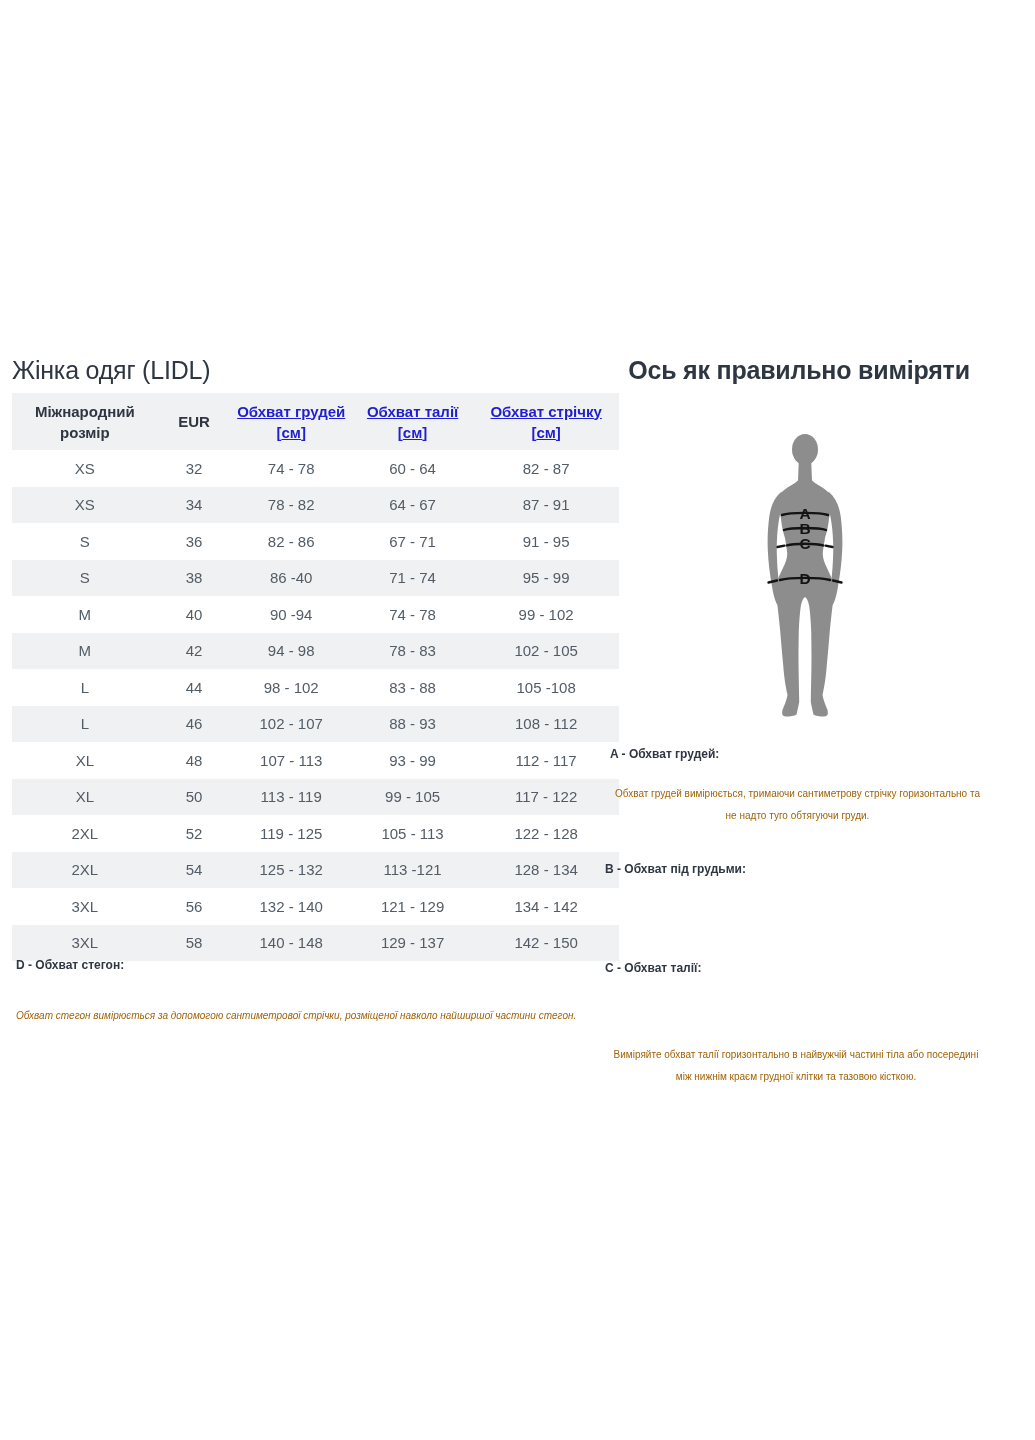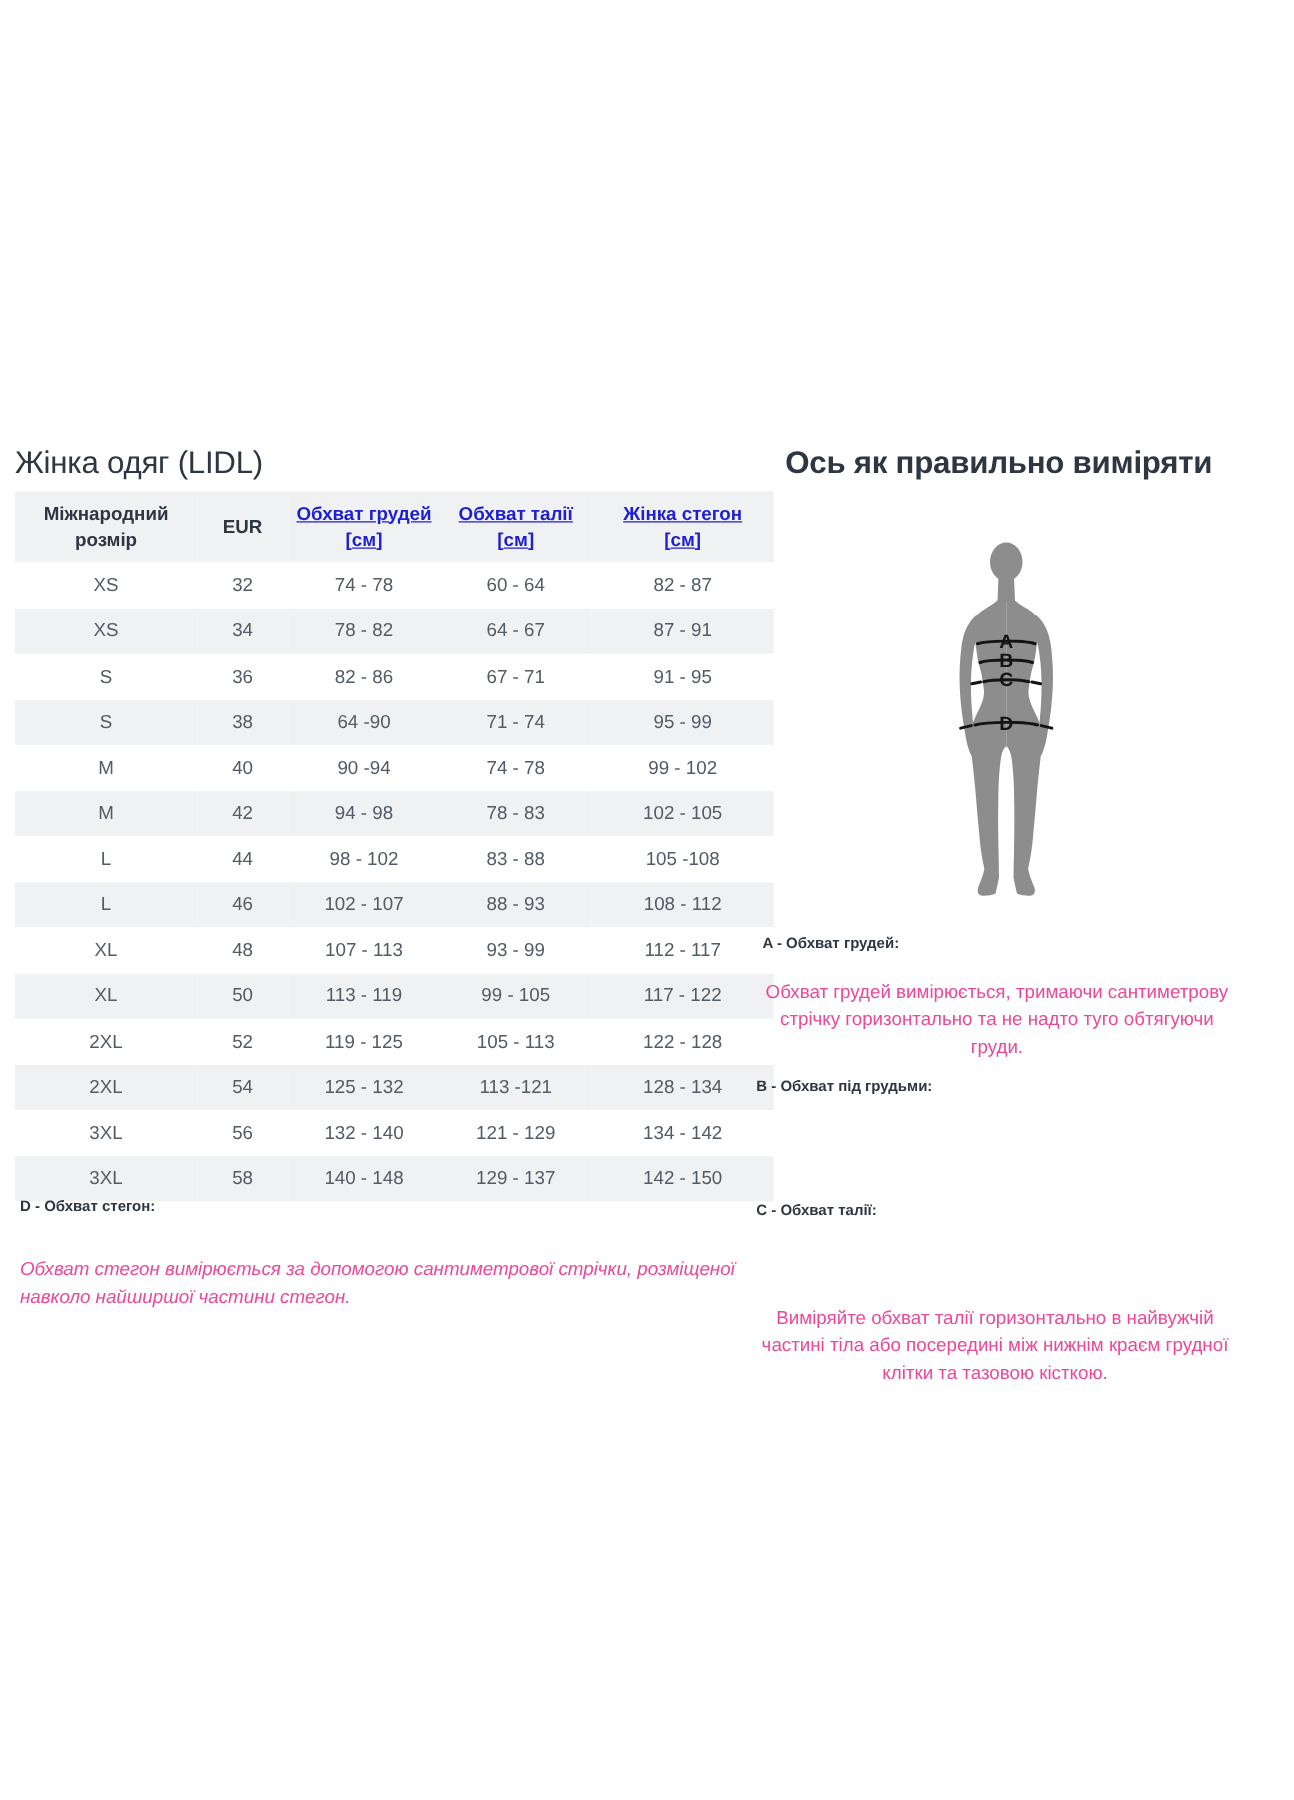--- a/index.html
+++ b/index.html
@@ -17,21 +17,21 @@
   }
   .size-table td{
     height:36.5px;padding:0 2px;text-align:center;vertical-align:middle;
     font-size:15px;color:#525c66;background:#ffffff;
   }
   .size-table tbody tr:nth-child(even) td{background:#f0f1f2;}
   a.hdr-link{color:#1e1ed2;text-decoration:none;font-weight:700;cursor:pointer;}
   a.hdr-link .u{text-decoration:underline;}
   
   .sec-heading{margin:0;font-size:12px;font-weight:700;color:#2e3642;}
-  .sec-text{margin:0;font-size:15px;line-height:22px;color:#ec4899;}
+  .sec-text{margin:0;font-size:10px;line-height:22px;color:#a16207;}
   .d-heading{position:absolute;left:4px;top:602px;}
   .d-text{position:absolute;left:4px;top:649px;width:603px;font-style:italic;}
   
   .right-col{position:absolute;left:603px;top:356px;width:392px;height:720px;text-align:center;}
   .right-title{margin:0;font-size:25px;line-height:28px;font-weight:700;color:#2e3642;letter-spacing:-0.2px;}
   .figure-wrap{position:absolute;left:127px;top:67px;width:150px;height:300px;}
   .sec-a-h{position:absolute;left:7px;top:391px;}
   .sec-a-t{position:absolute;left:7px;top:427px;width:375px;}
   .sec-b-h{position:absolute;left:2px;top:506px;}
   .sec-b-t{position:absolute;left:2px;top:542px;width:380px;}
@@ -51,21 +51,21 @@
         <col style="width:20%">
         <col style="width:20%">
         <col style="width:24%">
     </colgroup>
     <thead>
       <tr id="size-table-head-row">
           <th>Міжнародний<br>розмір</th>
           <th>EUR</th>
           <th><a class="hdr-link"><span class="u">Обхват грудей</span><br>[<span class="u">см</span>]</a></th>
           <th><a class="hdr-link"><span class="u">Обхват талії</span><br>[<span class="u">см</span>]</a></th>
-          <th><a class="hdr-link"><span class="u">Жінка стегон</span><br>[<span class="u">см</span>]</a></th>
+          <th><a class="hdr-link"><span class="u">Обхват стрічку</span><br>[<span class="u">см</span>]</a></th>
         </tr>
     </thead>
     <tbody id="size-table-body">
         <tr>
           <td>XS</td>
           <td>32</td>
           <td>74 - 78</td>
           <td>60 - 64</td>
           <td>82 - 87</td>
         </tr>
@@ -79,21 +79,21 @@
         <tr>
           <td>S</td>
           <td>36</td>
           <td>82 - 86</td>
           <td>67 - 71</td>
           <td>91 - 95</td>
         </tr>
         <tr>
           <td>S</td>
           <td>38</td>
-          <td>64 -90</td>
+          <td>86 -40</td>
           <td>71 - 74</td>
           <td>95 - 99</td>
         </tr>
         <tr>
           <td>M</td>
           <td>40</td>
           <td>90 -94</td>
           <td>74 - 78</td>
           <td>99 - 102</td>
         </tr>

